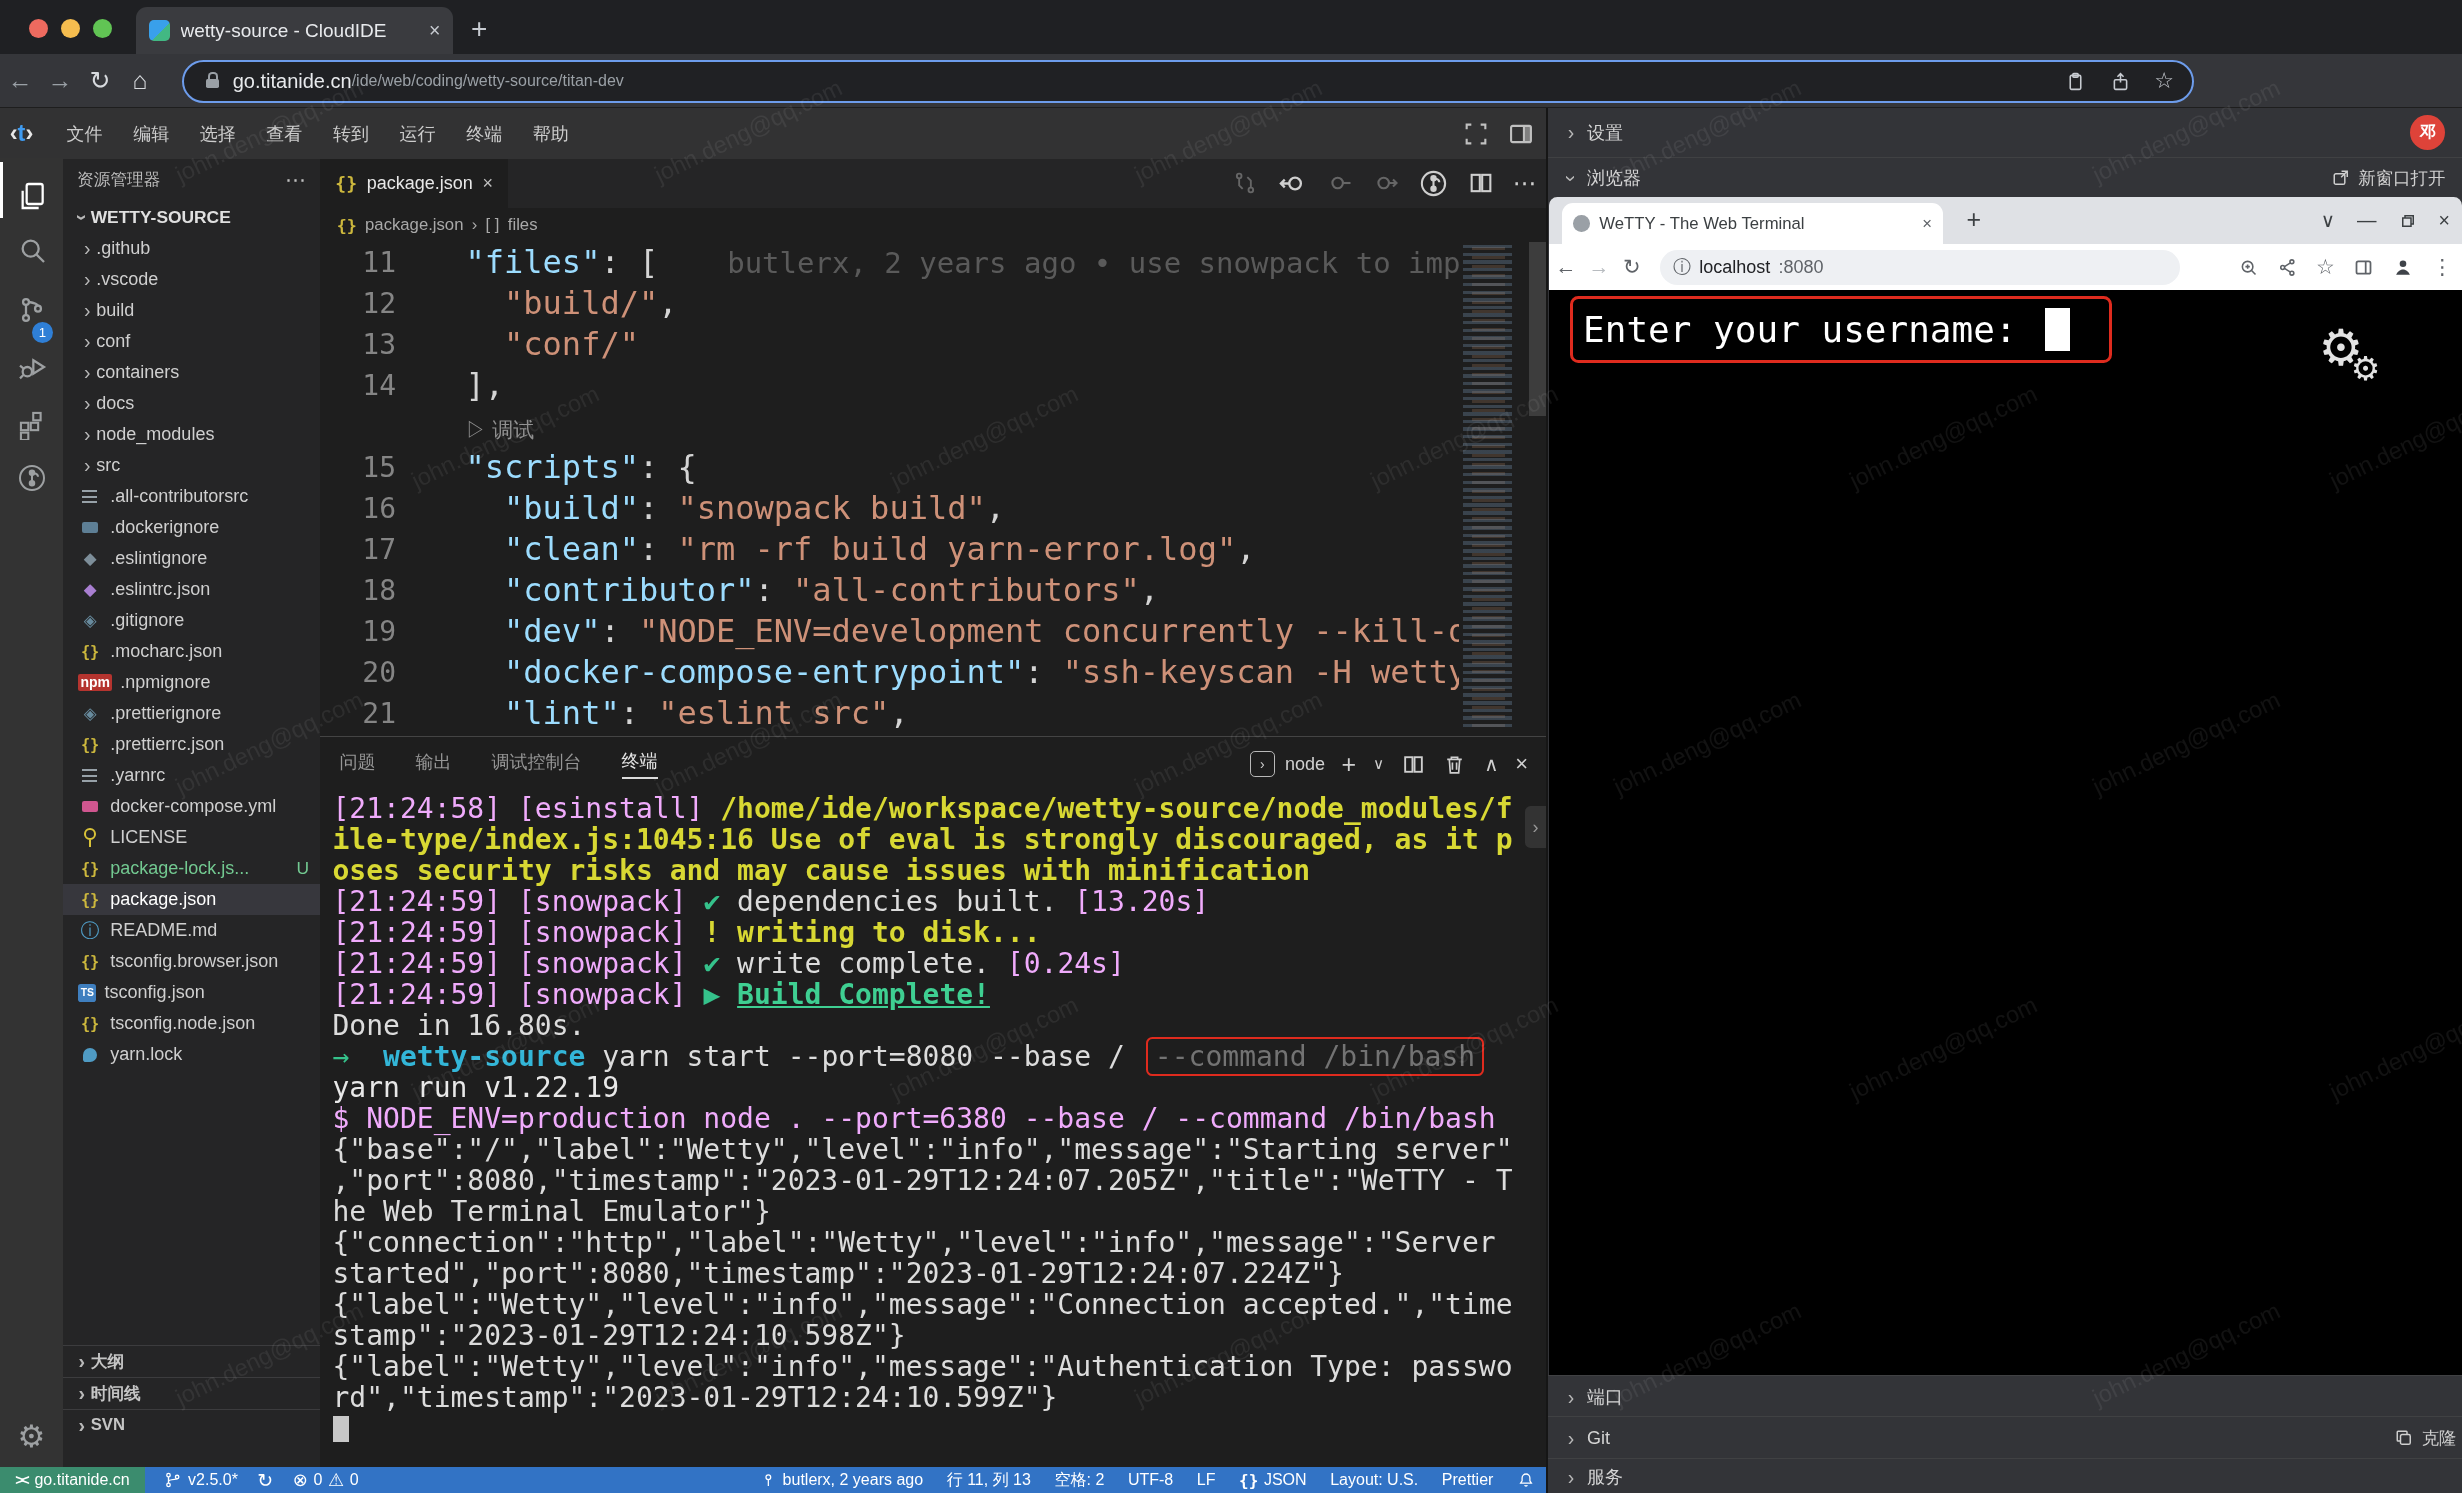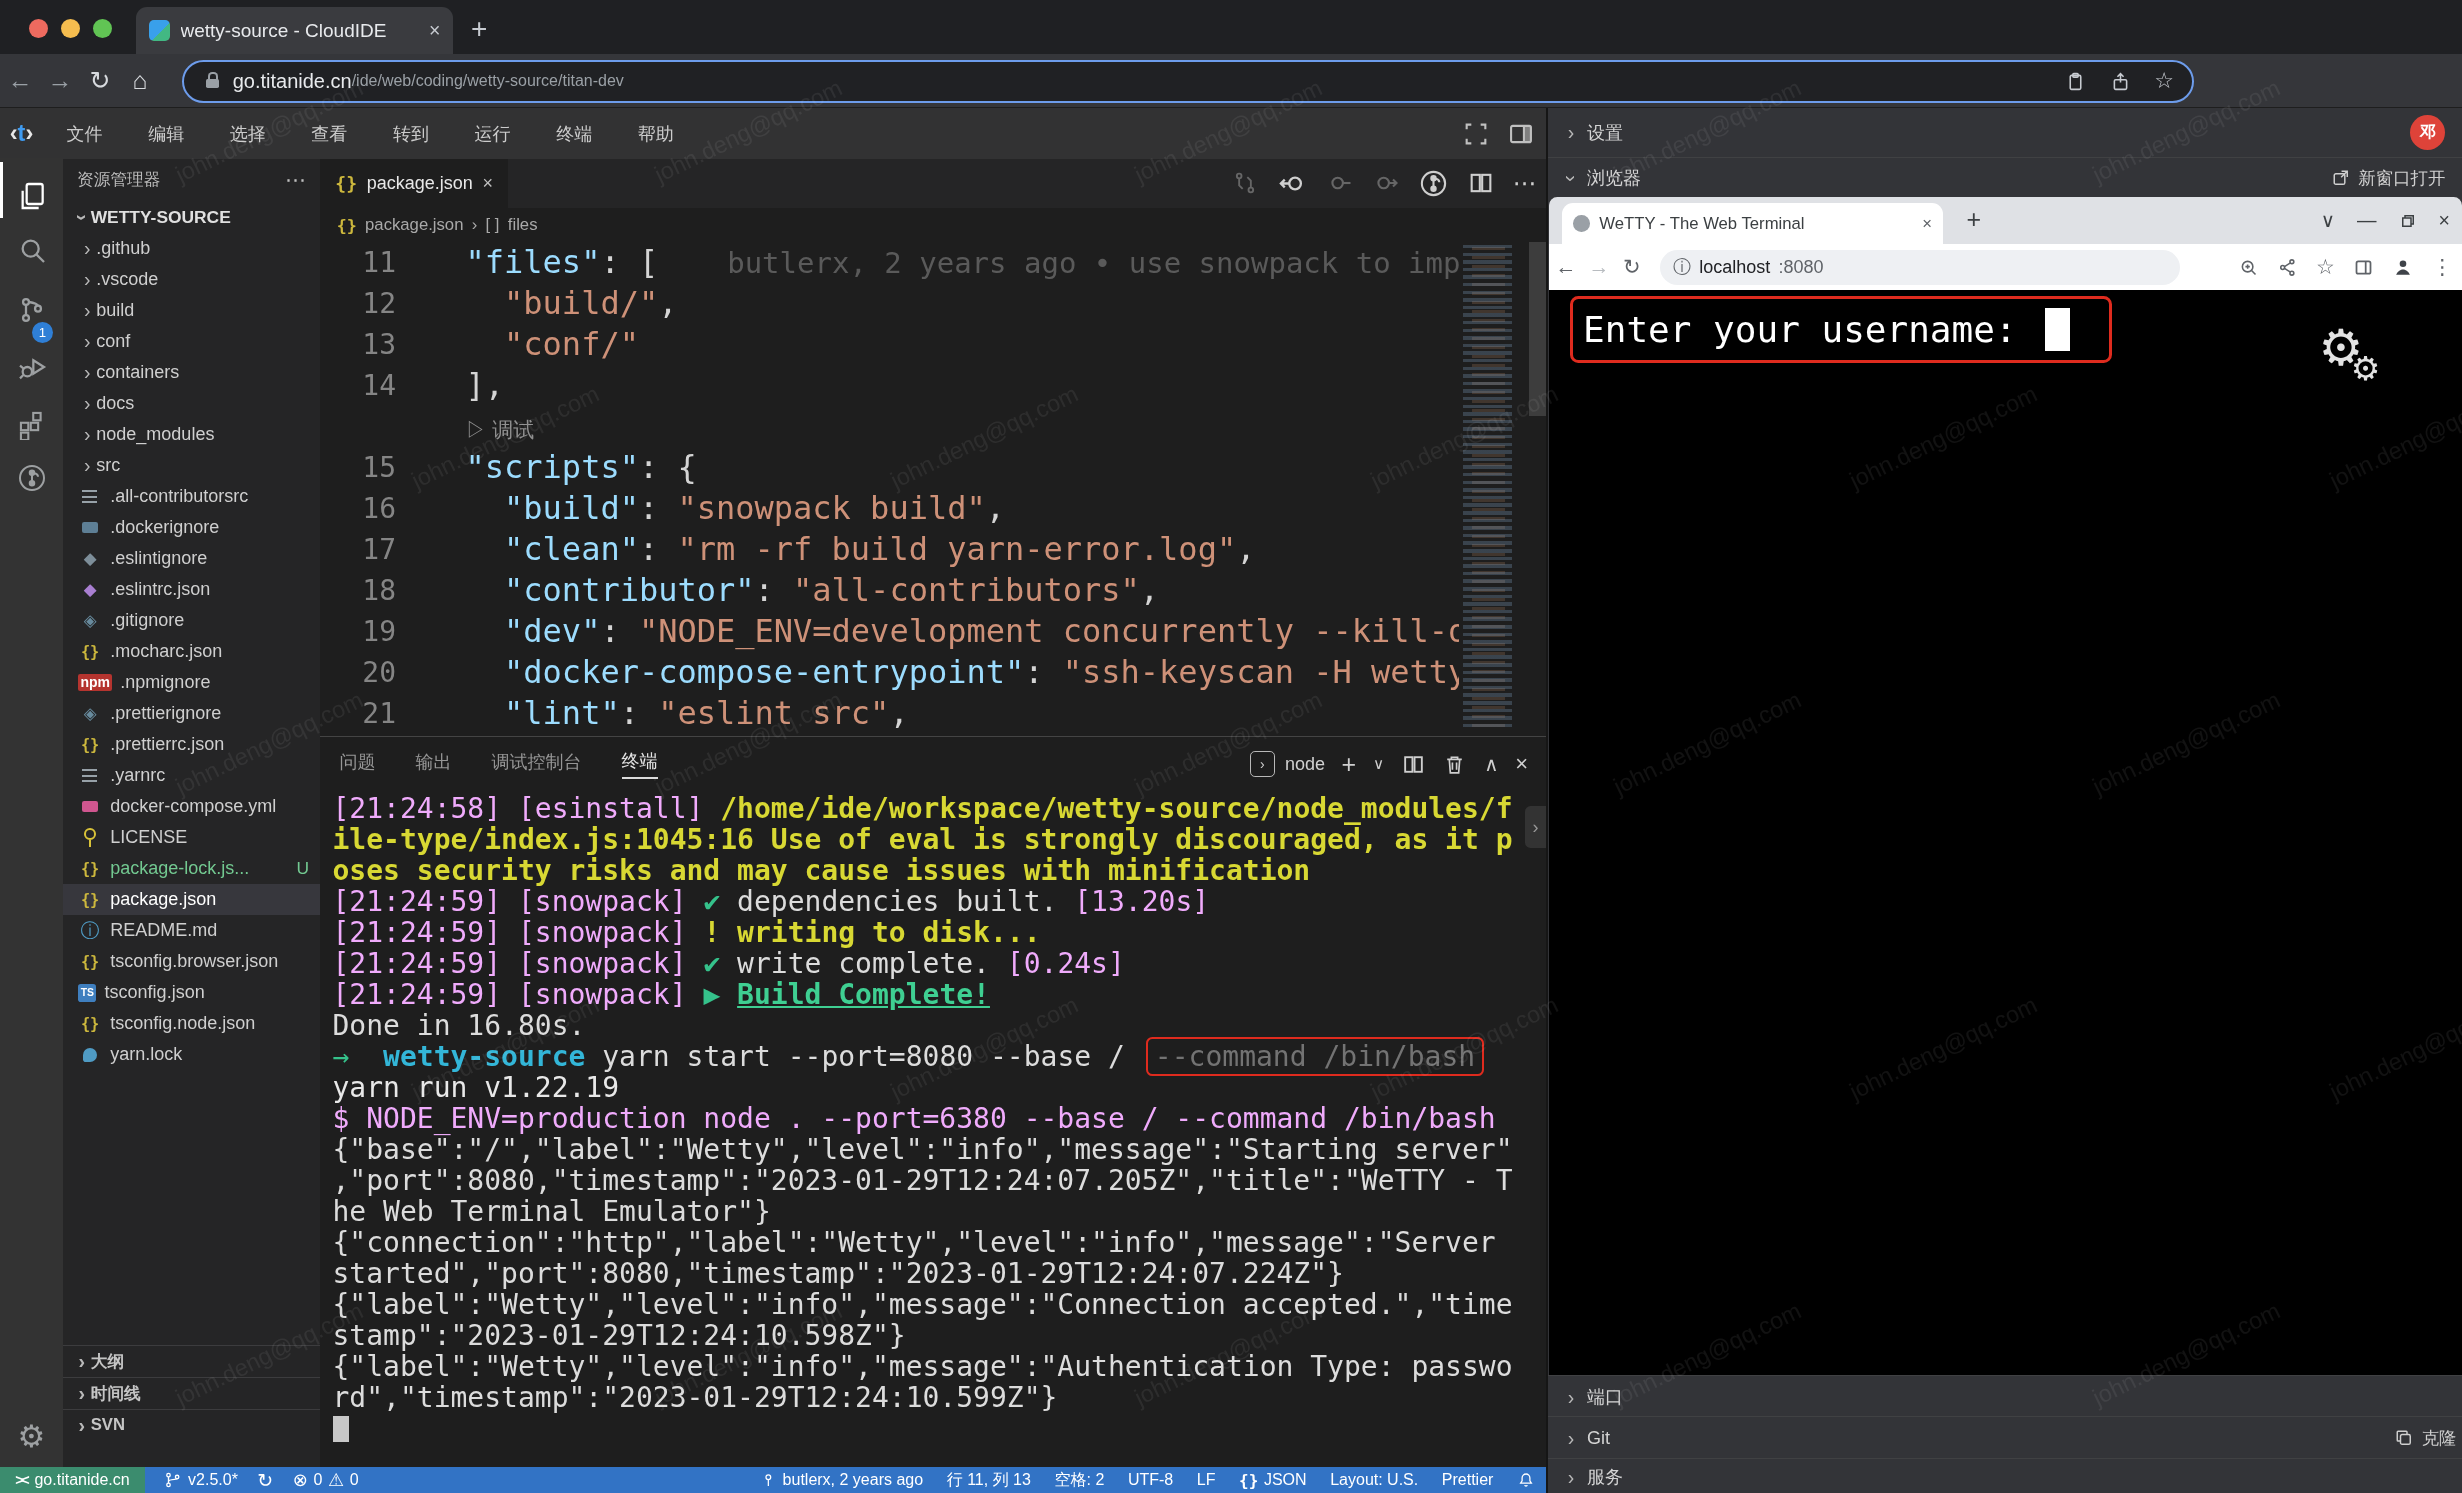--- a/index.html
+++ b/index.html
@@ -33,21 +33,21 @@
   #chrome-right{position:absolute;right:7px;top:54px;height:53px;display:flex;align-items:center;gap:18px;}
   #profile-chip{display:flex;align-items:center;gap:9.7px;border:2.1px solid #8ab4f8;border-radius:694px;padding:3.5px 15.3px 3.5px 4.2px;}
   #avatar-j{width:31px;height:31px;border-radius:50%;background:#7a4bd0;color:#fff;font-size:16.7px;display:flex;align-items:center;justify-content:center;}
   #paused{color:#aecbfa;font-size:19px;}
   .kebab{font-size:25px;color:#c7cbd1;}
 
   
   #menubar{position:absolute;left:0;top:108px;width:1546px;height:51px;background:#323233;display:flex;align-items:center;z-index:5;}
   #logo{font-size:23.6px;color:#e8e8e8;margin:0 18px 0 9.7px;font-weight:bold;white-space:nowrap;}
   #logo b{color:#3f9bf0;}
-  #menus{display:flex;gap:15px;}
+  #menus{display:flex;gap:0;}
   #menus span{font-size:18px;color:#cccccc;padding:7px 15.3px;}
   #menubar-icons{position:absolute;right:11px;display:flex;gap:16.7px;color:#c0c0c0;}
 
   
   #activitybar{position:absolute;left:0;top:158px;width:63px;height:1309px;background:#333333;z-index:5;}
   .act{position:absolute;left:0;width:63px;height:54px;display:flex;align-items:center;justify-content:center;color:#9da0a2;}
   .act.on{color:#fff;}
   #act-indicator{position:absolute;left:0;top:4.2px;width:2.8px;height:56px;background:#fff;}
   #scm-badge{position:absolute;left:32px;top:164px;width:21px;height:21px;border-radius:50%;background:#2f7fd6;color:#fff;font-size:13.2px;display:flex;align-items:center;justify-content:center;}
   #act-gear{top:1251px;font-size:31px;}

